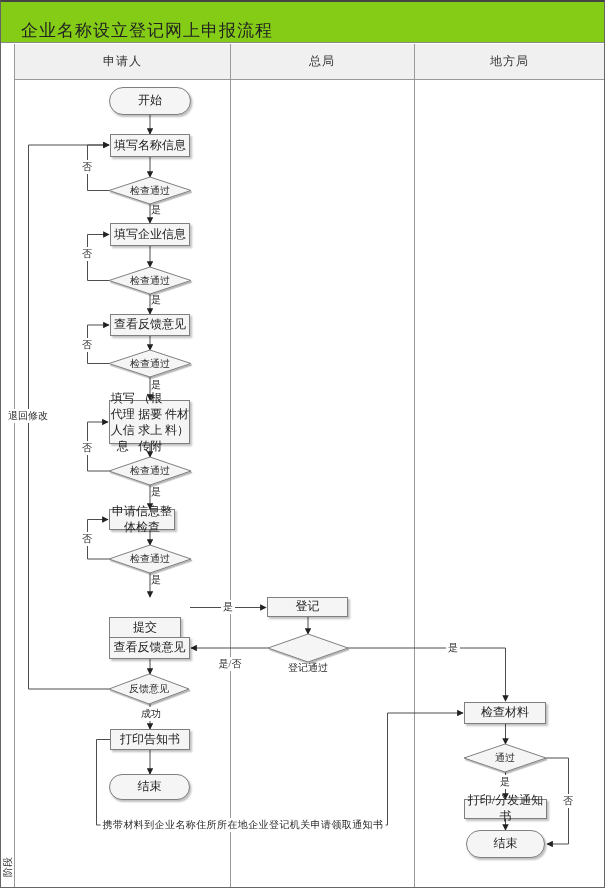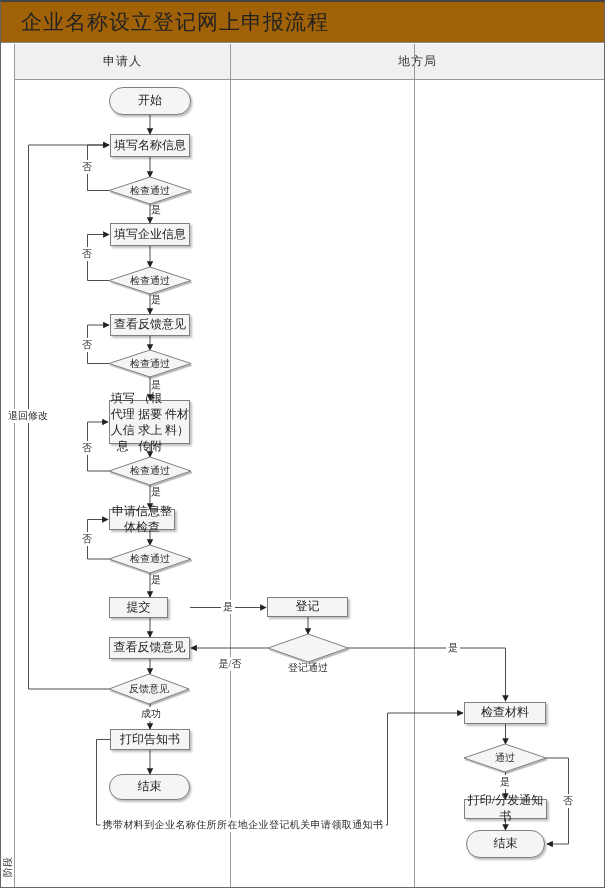--- a/index.html
+++ b/index.html
@@ -4,23 +4,23 @@
 <style>
   html,body{margin:0;padding:0;background:#fff;}
   .page{
     position:relative;width:605px;height:888px;box-sizing:border-box;
     border:1px solid #666;border-top:2px solid #444;
     font-family:"Liberation Serif","DejaVu Serif",serif;
     background:#fff;overflow:hidden;
   }
   .title-bar{
     position:absolute;left:0;top:0;right:0;height:41px;
-    background:#a16207;border-bottom:1px solid #888;
-    display:flex;align-items:center;padding-left:20px;box-sizing:border-box;
-    font-size:21px;color:#222;letter-spacing:1px;
+    background:#84cc16;border-bottom:1px solid #888;
+    display:flex;align-items:flex-end;padding-left:20px;box-sizing:border-box;
+    font-size:17px;color:#222;letter-spacing:1px;
   }
   .stage-col{
     position:absolute;left:0;top:42px;width:13px;height:844px;
     border-right:1px solid #999;background:#fff;
   }
   .stage-label{
     position:absolute;left:-6px;bottom:14px;width:26px;text-align:center;
     transform:rotate(-90deg);font-size:10px;color:#333;white-space:nowrap;
   }
   .lane-headers{
@@ -57,20 +57,21 @@
   <div class="title-bar">
     <span>企业名称设立登记网上申报流程</span>
   </div>
 
   <div class="stage-col">
     <span class="stage-label">阶段</span>
   </div>
 
   <div class="lane-headers">
     <div class="lane-h" style="width:215px">申请人</div>
+    <div class="lane-h" style="width:184px">总局</div>
     <div class="lane-h" style="flex:1">地方局</div>
   </div>
   <div class="vline" style="left:229px"></div>
   <div class="vline" style="left:413px"></div>
 
   <svg class="flow-svg" width="605" height="888" viewBox="0 0 605 888">
     <defs>
       <marker id="arrow" viewBox="0 0 10 10" refX="9" refY="5" markerWidth="7.5" markerHeight="6.5" orient="auto-start-reverse">
         <path d="M0,0 L10,5 L0,10 z" fill="#222"></path>
       </marker>
@@ -127,21 +128,21 @@
   <div class="node stadium" style="left:108px;top:85px;width:82px;height:28px">开始</div>
   <div class="node" style="left:109px;top:132px;width:80px;height:23px">填写名称信息</div>
   <div class="node" style="left:109px;top:221px;width:80px;height:23px">填写企业信息</div>
   <div class="node" style="left:109px;top:312px;width:80px;height:22px">查看反馈意见</div>
   <div class="node col" style="left:108px;top:398px;width:81px;height:44px">
     <span>填写代理人信息</span>
     <span>（根据要求上传附</span>
     <span>件材料）</span>
   </div>
   <div class="node" style="left:108px;top:507px;width:66px;height:21px">申请信息整体检查</div>
-  <div class="node" style="left:108px;top:595px;width:59px;height:21px">提交</div>
+  <div class="node" style="left:108px;top:615px;width:72px;height:21px">提交</div>
   <div class="node" style="left:108px;top:635px;width:81px;height:22px">查看反馈意见</div>
   <div class="node" style="left:109px;top:727px;width:80px;height:21px">打印告知书</div>
   <div class="node stadium" style="left:108px;top:772px;width:81px;height:26px">结束</div>
   <div class="node" style="left:266px;top:595px;width:81px;height:20px">登记</div>
   <div class="node" style="left:463px;top:700px;width:82px;height:22px">检查材料</div>
   <div class="node" style="left:463px;top:797px;width:83px;height:20px">打印/分发通知书</div>
   <div class="node stadium" style="left:465px;top:828px;width:79px;height:28px">结束</div>
 
   <span class="dlabel" style="left:149px;top:189px">检查通过</span>
   <span class="dlabel" style="left:149px;top:279px">检查通过</span>

